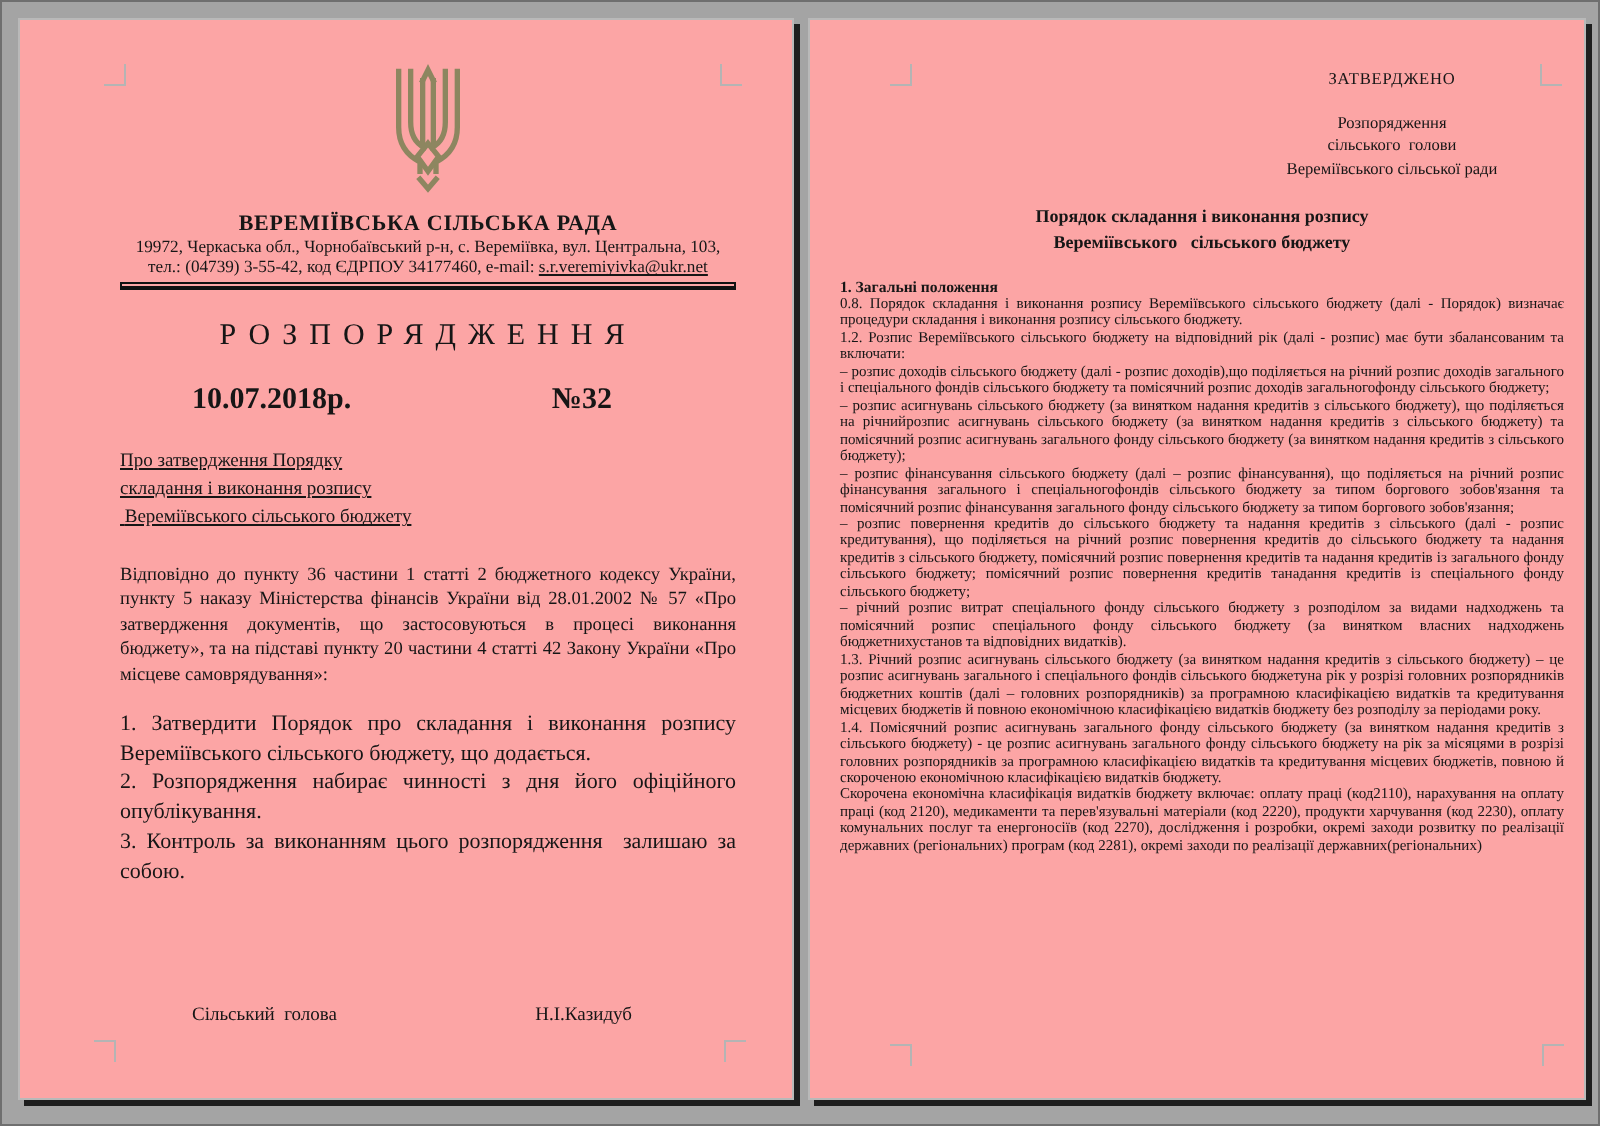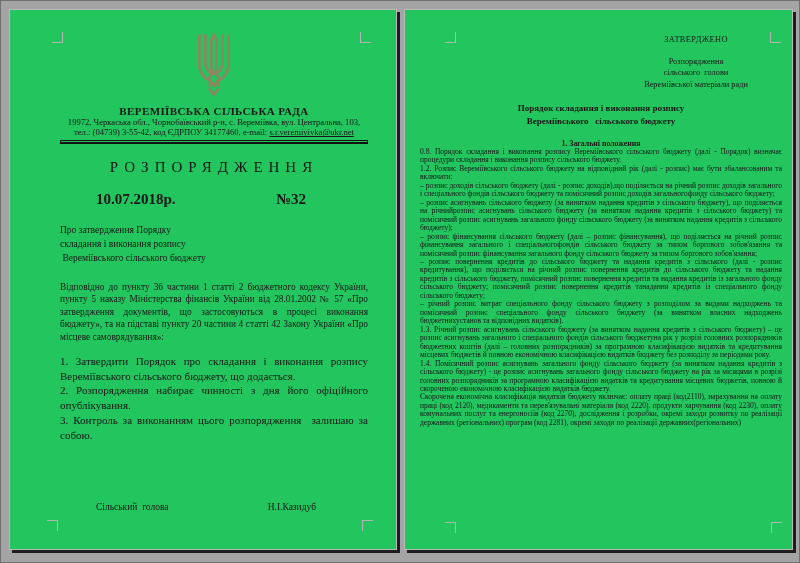--- a/index.html
+++ b/index.html
@@ -5,21 +5,21 @@
   * { margin:0; padding:0; box-sizing:border-box; }
   html,body { width:800px; height:563px; overflow:hidden; }
   body { font-family:"Liberation Serif","DejaVu Serif",serif; color:#161616; }
 
   .stage {
     position:relative; width:800px; height:563px;
     background:#a4a4a4; border:1px solid #6f6f6f;
   }
 
   .page {
-    position:absolute; top:8px; height:541px; background:#22c55e;
+    position:absolute; top:8px; height:541px; background:#fca5a5;
     border:1px solid #b9b9b9;
     box-shadow:3px 3px 0 #1e1e1e;
   }
   .page-left  { left:8px;   width:388px; }
   .page-right { left:403px; width:389px; }
 
   
   .mark { position:absolute; width:11px; height:11px; }
   .mark-tl { border-right:1px solid #b4b4b4; border-bottom:1px solid #b4b4b4; }
   .mark-tr { border-left:1px solid #b4b4b4;  border-bottom:1px solid #b4b4b4; }
@@ -30,38 +30,38 @@
   .lp-content { padding:14px 28px 0 50px; }
   .emblem-wrap { text-align:center; margin-top:8px; }
   .org-name { text-align:center; font-weight:bold; font-size:11px; letter-spacing:.4px; margin-top:3px; }
   .org-addr { text-align:center; font-size:8.6px; line-height:1.22; }
   .org-addr a { color:#161616; }
   .header-rule { margin-top:2px; height:4px; border:1px solid #111; border-width:1px 1px 2px 1px; }
   .doc-type { text-align:center; font-size:15px; letter-spacing:6px; margin-top:15px; }
   .date-row { display:flex; margin-top:15px; font-size:15px;font-weight:bold; }
   .doc-date { margin-left:36px; }
   .doc-number { margin-left:auto; margin-right:62px; }
-  .subject { margin-top:15px; font-size:9.5px; line-height:1.5; }
+  .subject { margin-top:15px; font-size:9.5px; line-height:1.5;text-decoration:underline; }
   .subject div { white-space:pre-wrap; }
   .preamble { margin-top:15px; font-size:9.3px; line-height:1.34; text-align:justify; }
   .items { margin-top:11px; font-size:11px; line-height:1.34; text-align:justify; }
   .items p { white-space:pre-wrap; }
   .sign-row { display:flex; margin-top:60px; font-size:9.5px; }
   .sign-title { margin-left:36px; white-space:pre-wrap; }
   .sign-name { margin-left:auto; margin-right:52px; }
 
   
   .rp-content { padding:10px 10px 0 15px; font-size:7.5px; }
   .approved-block { width:168px; margin-left:auto; margin-right:2px; text-align:center;
                     font-size:8.3px; line-height:1.4; margin-top:14px; }
   .approved-label { margin-bottom:10px; letter-spacing:.4px; }
   .approved-lines div { white-space:pre-wrap; }
   .rp-title { text-align:center; font-weight:bold; font-size:9px; line-height:1.45; margin-top:12px; }
   .rp-title div { white-space:pre-wrap; }
-  .section-heading { font-weight:bold; font-size:7.8px; margin-top:10px; line-height:1.2;text-align:center; }
+  .section-heading { font-weight:bold; font-size:7.8px; margin-top:10px; line-height:1.2; }
   .rp-body p { text-align:justify; line-height:1.13; }
 </style>
 </head>
 <body>
 
 <div class="stage">
 
   <div class="page page-left">
     <div class="mark mark-tl" style="left:42px; top:22px;"></div>
     <div class="mark mark-tr" style="left:350px; top:22px;"></div>
@@ -125,21 +125,21 @@
     <div class="mark mark-tr" style="left:365px; top:22px;"></div>
     <div class="mark mark-bl" style="left:40px; top:512px;"></div>
     <div class="mark mark-br" style="left:366px; top:512px;"></div>
 
     <div class="rp-content">
       <div class="approved-block">
         <div class="approved-label">ЗАТВЕРДЖЕНО</div>
         <div class="approved-lines">
           <div>Розпорядження</div>
           <div>сільського  голови</div>
-          <div>Вереміївської матеріали ради</div>
+          <div>Вереміївського сільської ради</div>
         </div>
       </div>
 
       <div class="rp-title">
         <div>Порядок складання і виконання розпису</div>
         <div>Вереміївського   сільського бюджету</div>
       </div>
 
       <div class="section-heading">1. Загальні положення</div>
 

